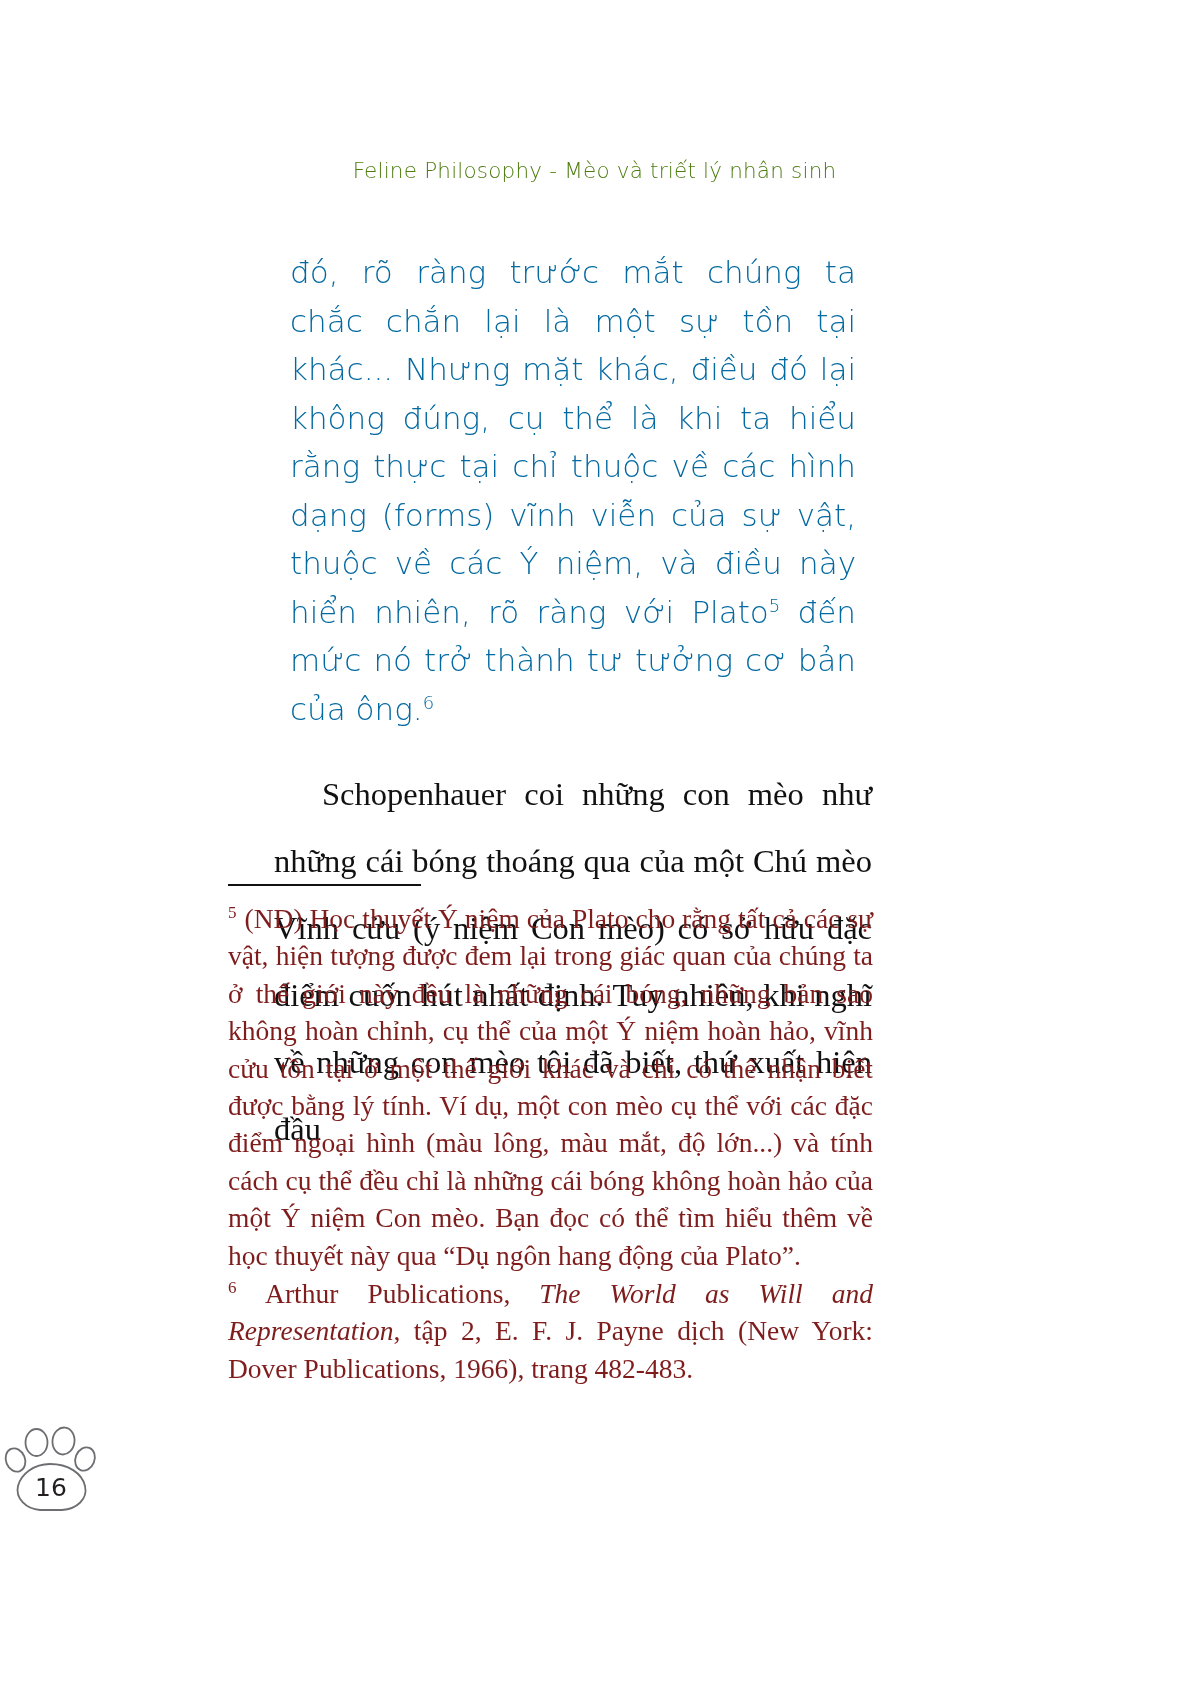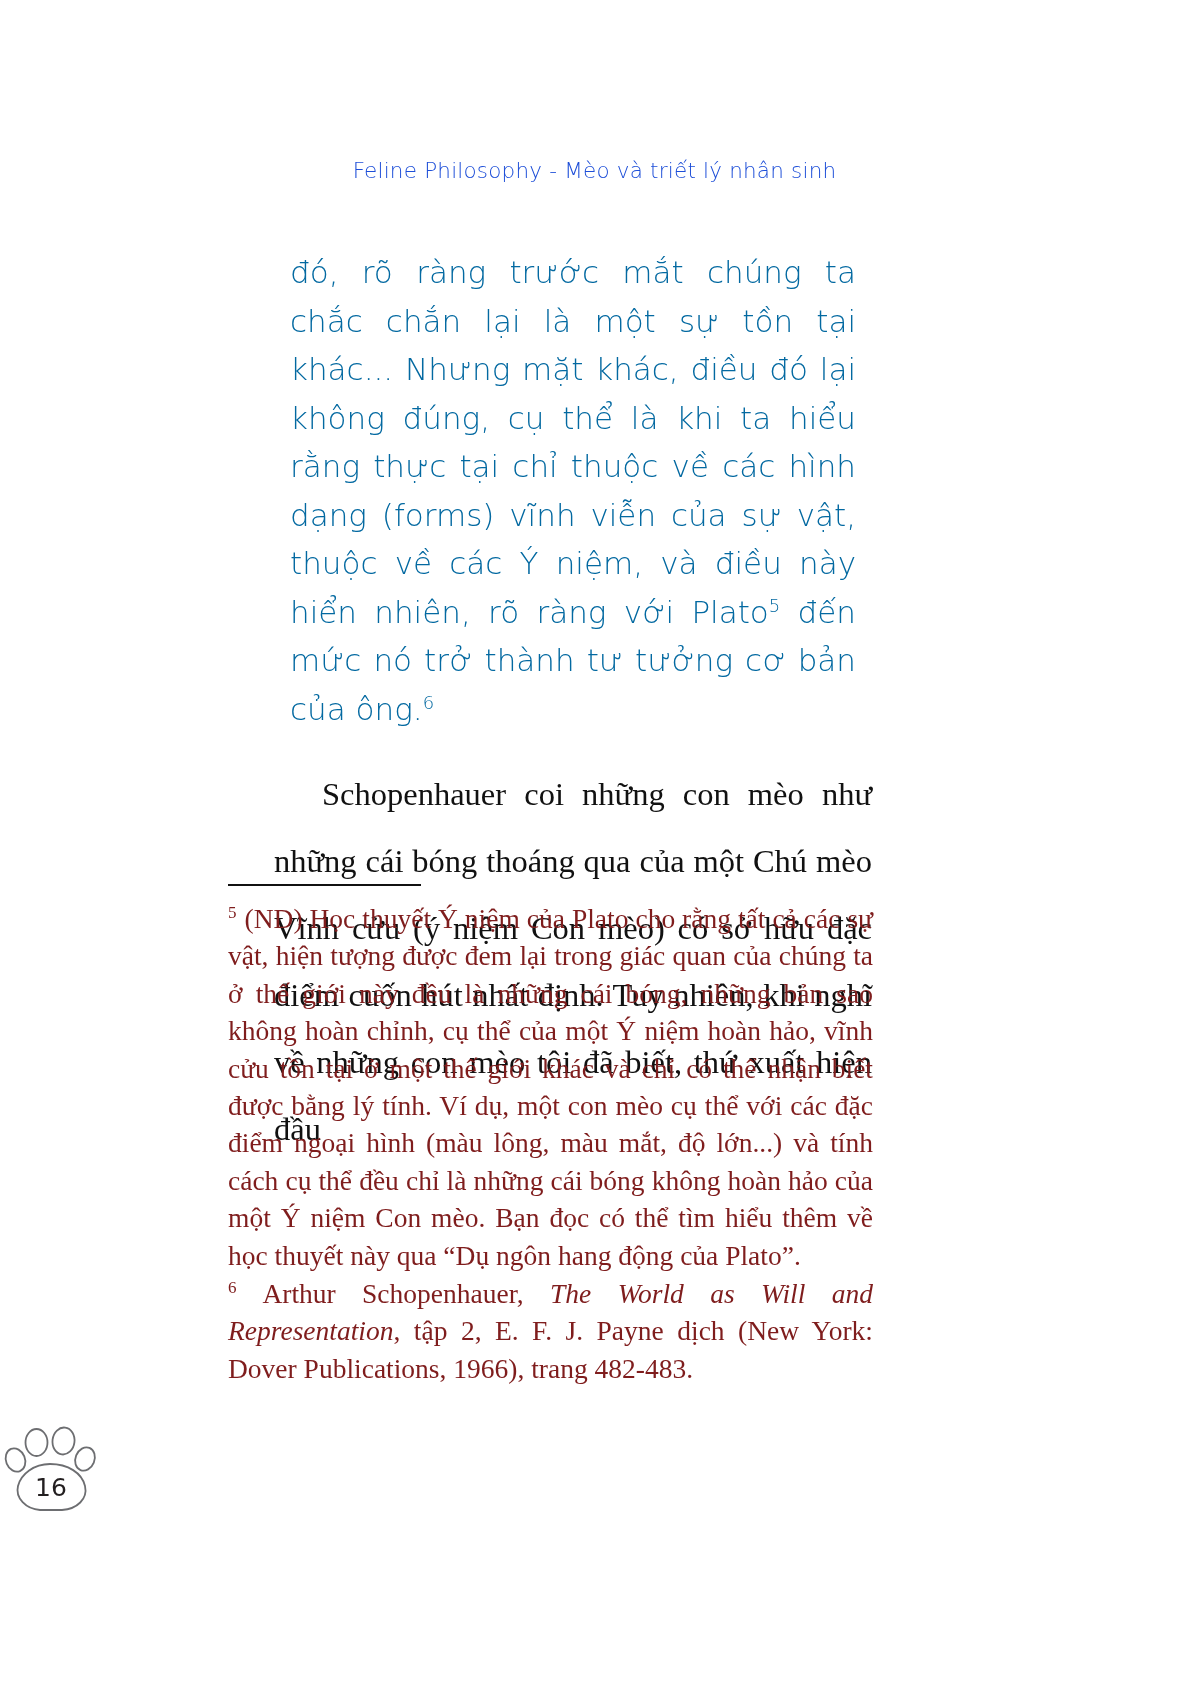--- a/index.html
+++ b/index.html
@@ -22,21 +22,21 @@
   .running-head {
     position: absolute;
     left: 0;
     top: 158px;
     width: 1189px;
     text-align: center;
     font-family: "DejaVu Sans", sans-serif;
     font-size: 21.5px;
     font-weight: 300;
     letter-spacing: 0.2px;
-    color: #1d4ed8;
+    color: #4d7c0f;
     white-space: nowrap;
   }
 
   
   .content {
     position: absolute;
     left: 274px;
     top: 232px;
     width: 598px;
   }
@@ -144,21 +144,21 @@
     <p class="body-para">Schopenhauer coi những con mèo như những cái bóng thoáng qua của một Chú mèo Vĩnh cửu (ý niệm Con mèo) có sở hữu đặc điểm cuốn hút nhất định. Tuy nhiên, khi nghĩ về những con mèo tôi đã biết, thứ xuất hiện đầu</p>
 
   </div>
 
   <div class="footnotes">
 
     <div class="footnote-rule"></div>
 
     <p class="footnote"><span class="marker">5</span> <span>(ND) Học thuyết Ý niệm của Plato cho rằng tất cả các sự vật, hiện tượng được đem lại trong giác quan của chúng ta ở thế giới này đều là những cái bóng, những bản sao không hoàn chỉnh, cụ thể của một Ý niệm hoàn hảo, vĩnh cửu tồn tại ở một thế giới khác và chỉ có thể nhận biết được bằng lý tính. Ví dụ, một con mèo cụ thể với các đặc điểm ngoại hình (màu lông, màu mắt, độ lớn...) và tính cách cụ thể đều chỉ là những cái bóng không hoàn hảo của một Ý niệm Con mèo. Bạn đọc có thể tìm hiểu thêm về học thuyết này qua “Dụ ngôn hang động của Plato”.</span></p>
 
-    <p class="footnote"><span class="marker">6</span> <span>Arthur Schopenhauer, </span><span class="title-italic">The World as Will and Representation</span><span>, tập 2, E. F. J. Payne dịch (New York: Dover Publications, 1966), trang 482-483.</span></p>
+    <p class="footnote"><span class="marker">6</span> <span>Arthur Publications, </span><span class="title-italic">The World as Will and Representation</span><span>, tập 2, E. F. J. Payne dịch (New York: Dover Publications, 1966), trang 482-483.</span></p>
 
   </div>
 
   <div class="folio">
     <svg width="114" height="96" viewBox="0 0 114 96" xmlns="http://www.w3.org/2000/svg">
 
       <ellipse cx="36.5" cy="18.5" rx="11" ry="13.5" fill="none" stroke="#6d6e71" stroke-width="1.8"></ellipse>
       <ellipse cx="63.5" cy="17" rx="11" ry="13.5" fill="none" stroke="#6d6e71" stroke-width="1.8" transform="rotate(7 63.5 17)"></ellipse>
       <ellipse cx="15.5" cy="36" rx="9.5" ry="12" fill="none" stroke="#6d6e71" stroke-width="1.8" transform="rotate(-22 15.5 36)"></ellipse>
       <ellipse cx="85" cy="35" rx="9.5" ry="12" fill="none" stroke="#6d6e71" stroke-width="1.8" transform="rotate(22 85 35)"></ellipse>

